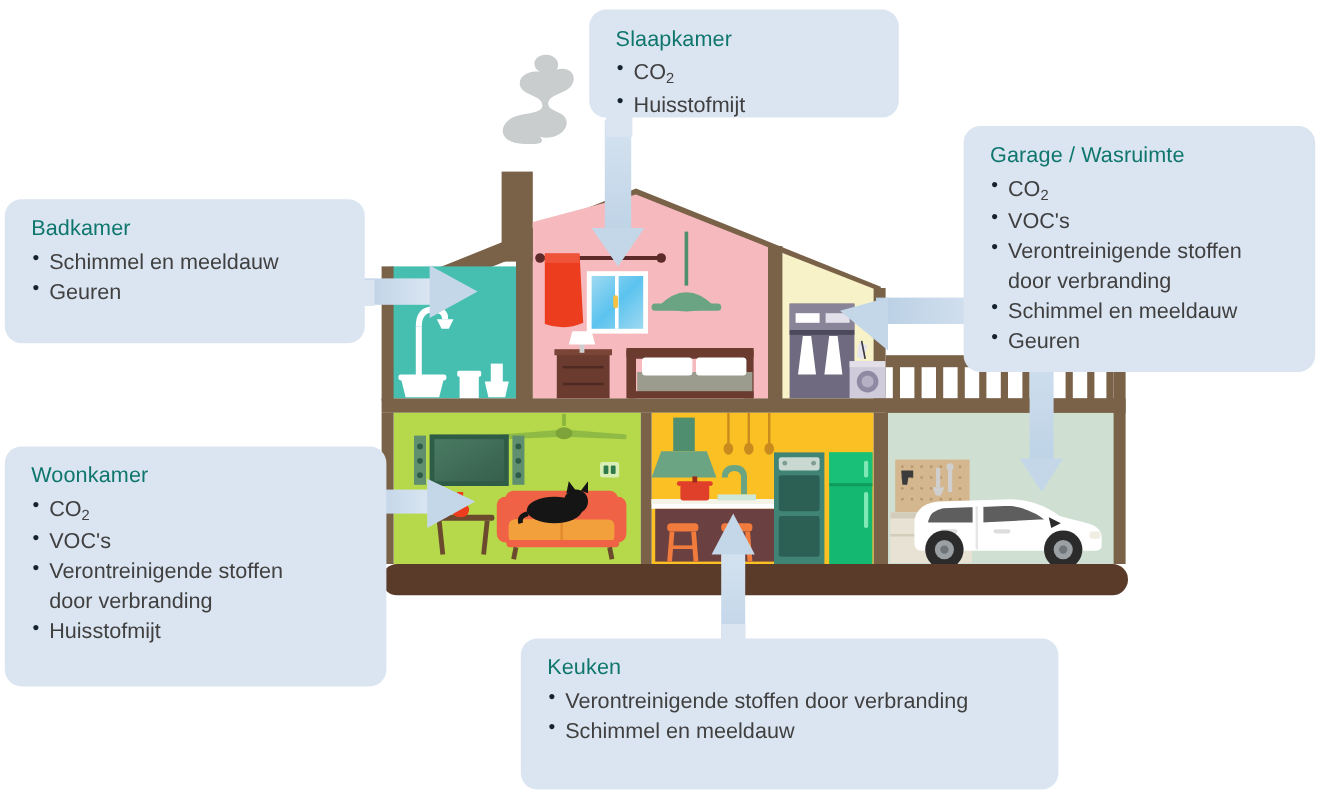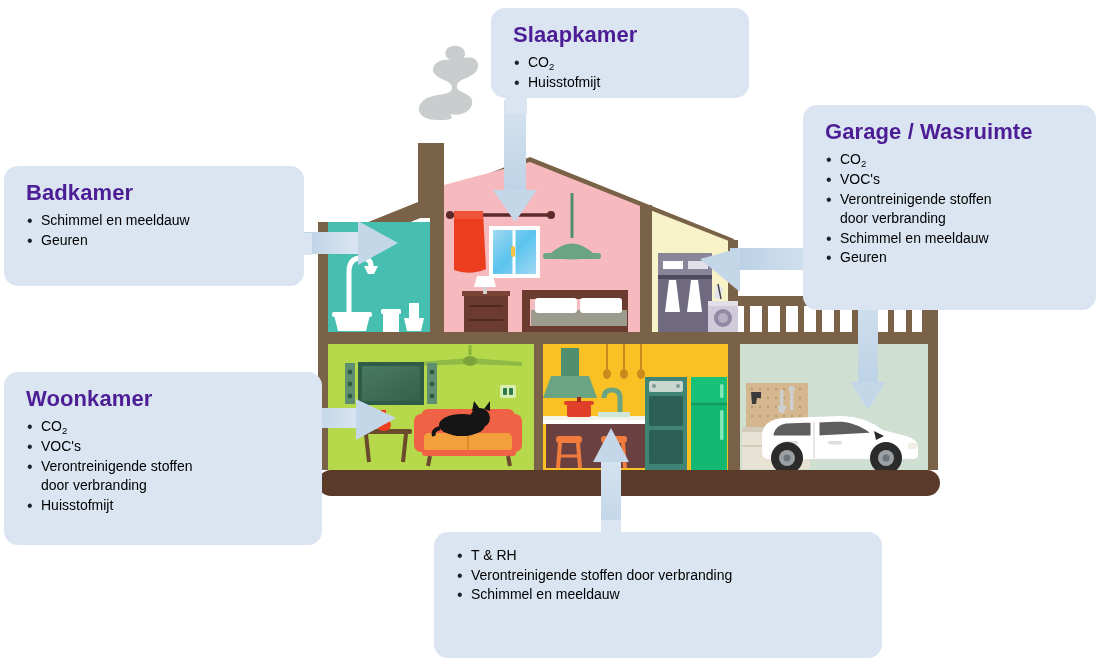--- a/index.html
+++ b/index.html
@@ -17,31 +17,31 @@
 
   
   .callout {
     position: absolute;
     background: #dbe5f1;
     border-radius: 14px;
     padding: 14px 20px 16px 22px;
   }
   .callout h3 {
     margin: 0 0 5px 0;
-    font-size: 22px;
-    font-weight: bold;
-    color: #4c1d95;
+    font-size: 18px;
+    font-weight: normal;
+    color: #0f766e;
     letter-spacing: 0.1px;
   }
   .callout ul {
     margin: 0; padding: 0; list-style: none;
   }
   .callout li {
-    font-size: 14px;
-    color: #000000;
+    font-size: 18px;
+    color: #404040;
     line-height: 1.40;
     padding-left: 15px;
     position: relative;
     white-space: pre-line;
   }
   .callout li::before {
     content: "\2022";
     position: absolute;
     left: 1px; top: -1px;
     font-size: 16px;
@@ -432,33 +432,33 @@
   <div class="stem" style="left:292px; top:233px; width:20px; height:22px;"></div>
   <div class="callout" style="left:4px; top:166px; width:300px; height:120px;">
     <h3>Badkamer</h3>
     <ul>
       <li><span>Schimmel en meeldauw</span></li>
       <li><span>Geuren</span></li>
     </ul>
   </div>
 
   <div class="stem" style="left:298px; top:409px; width:20px; height:20px;"></div>
-  <div class="callout" style="left:4px; top:372px; width:318px; height:173px;">
+  <div class="callout" style="left:4px; top:372px; width:318px; height:200px;">
     <h3>Woonkamer</h3>
     <ul>
       <li><span>CO</span><sub>2</sub></li>
       <li><span>VOC's</span></li>
       <li><span>Verontreinigende stoffen
 door verbranding</span></li>
       <li><span>Huisstofmijt</span></li>
     </ul>
   </div>
 
   <div class="stem" style="left:601px; top:520px; width:20px; height:22px;"></div>
   <div class="callout" style="left:434px; top:532px; width:448px; height:126px;">
+    <h3>Keuken</h3>
     <ul>
-      <li><span>T &amp; RH</span></li>
       <li><span>Verontreinigende stoffen door verbranding</span></li>
       <li><span>Schimmel en meeldauw</span></li>
     </ul>
   </div>
 
 </div>
 
 </body></html>

